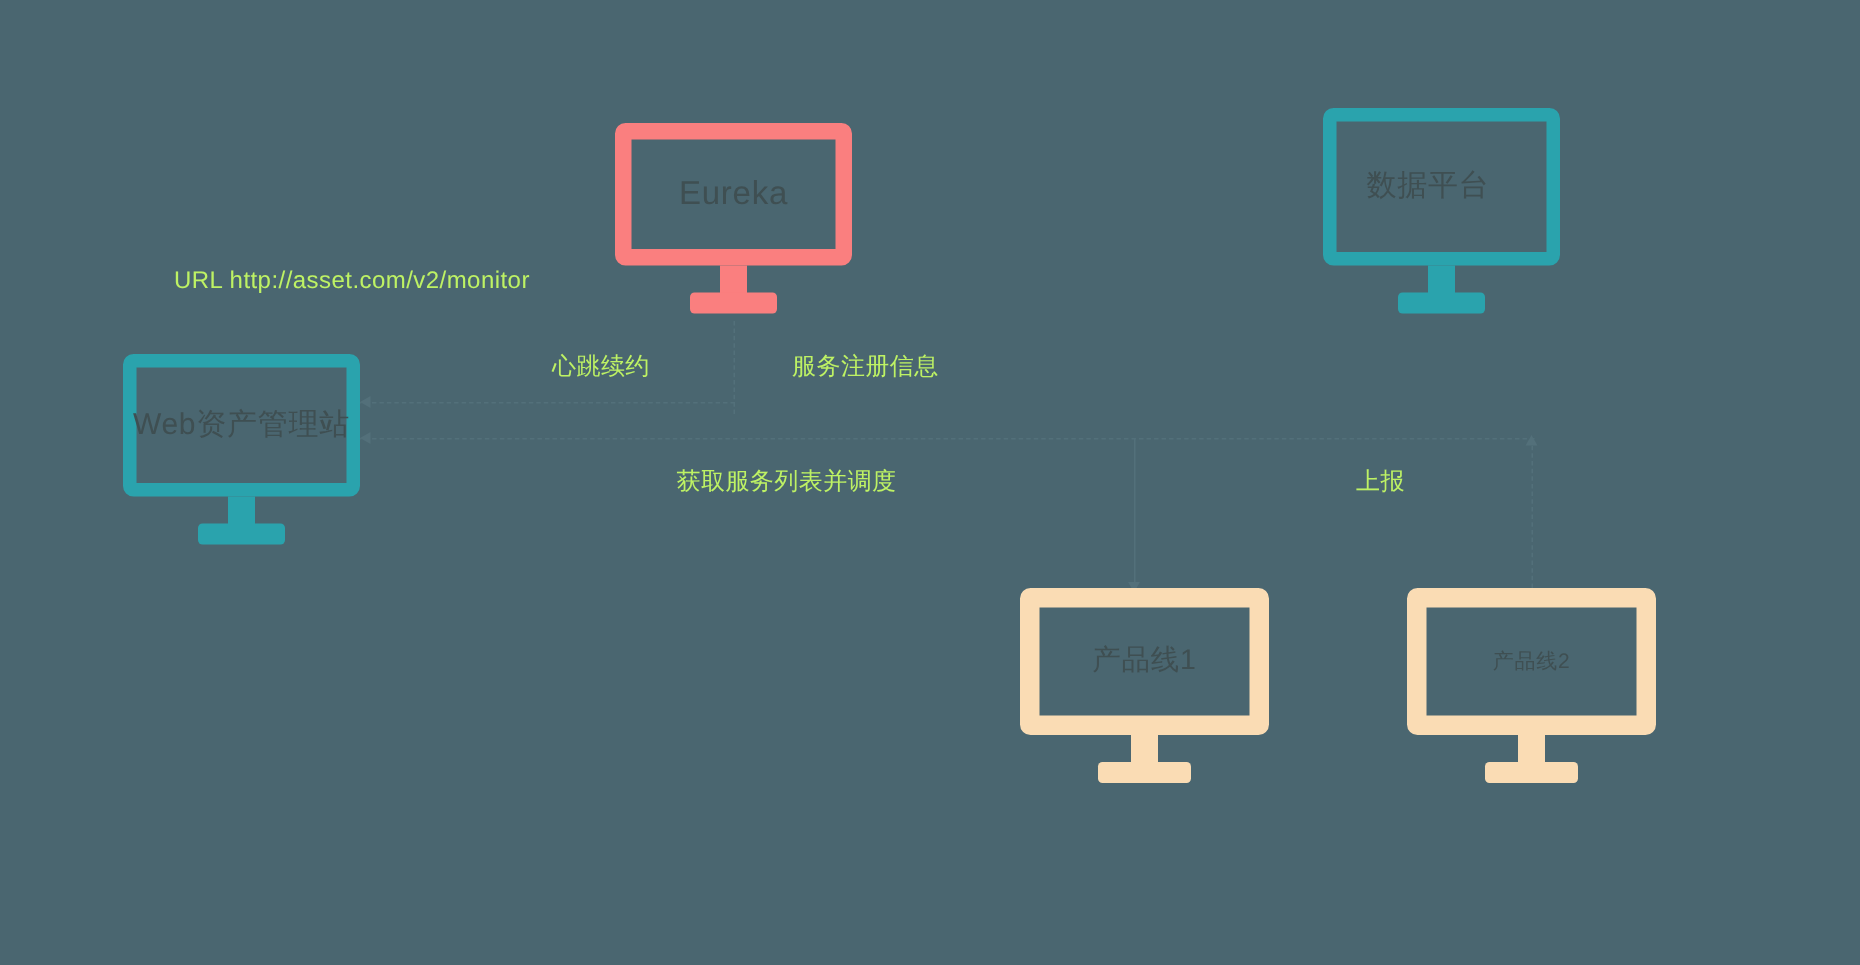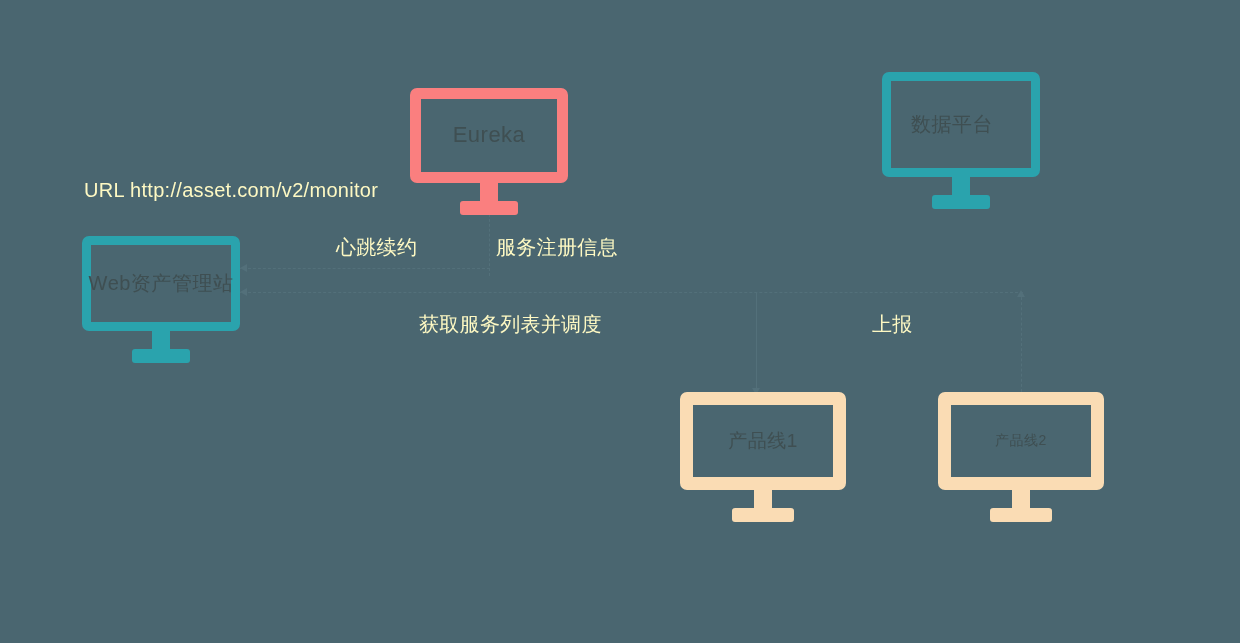--- a/index.html
+++ b/index.html
@@ -94,24 +94,25 @@
     border-right: 4px solid transparent;
     border-top: 7px solid #53707a;
   }
   .arrow-up {
     border-left: 4px solid transparent;
     border-right: 4px solid transparent;
     border-bottom: 7px solid #53707a;
   }
   .edge-label {
     position: absolute;
-    font-size: 20px;
-    color: #fef9c3;
+    font-size: 16px;
+    color: #bef264;
     white-space: nowrap;
     letter-spacing: 0.3px;
+    margin-left: 32px;
   }
 </style>
 </head>
 <body>
 
 <div id="canvas">
 
   <div class="edge edge-v" style="left:489px; top:214px; height:62px;"></div>
 
   <div class="edge edge-h" style="left:238px; top:268px; width:252px;"></div>
@@ -129,21 +130,21 @@
   <div class="edge-label" style="left:84px; top:179px;">URL http://asset.com/v2/monitor</div>
 
   <div class="edge-label" style="left:336px; top:234px;font-family:Liberation Serif, serif;">心跳续约</div>
 
   <div class="edge-label" style="left:496px; top:234px;font-family:Liberation Mono, monospace;">服务注册信息</div>
 
   <div class="edge-label" style="left:419px; top:311px;text-align:right;">获取服务列表并调度</div>
 
   <div class="edge-label" style="left:872px; top:311px;">上报</div>
 
-  <div class="monitor c-red" style="left:410px; top:88px; width:158px; height:132px;">
+  <div class="monitor c-red" style="left:410px; top:82px; width:158px; height:132px;">
     <div class="screen" style="width:158px; height:95px; border-width:11px;"></div>
     <div class="neck" style="left:70px; top:95px; width:18px; height:22px;"></div>
     <div class="base" style="left:50px; top:113px; width:58px; height:14px;"></div>
     <div class="label" style="height:95px; font-size:22px;">Eureka</div>
   </div>
 
   <div class="monitor c-teal" style="left:882px; top:72px; width:140px; height:136px;">
     <div class="screen" style="width:158px; height:105px; border-width:9px;"></div>
     <div class="neck" style="left:70px; top:105px; width:18px; height:22px;"></div>
     <div class="base" style="left:50px; top:123px; width:58px; height:14px;"></div>

